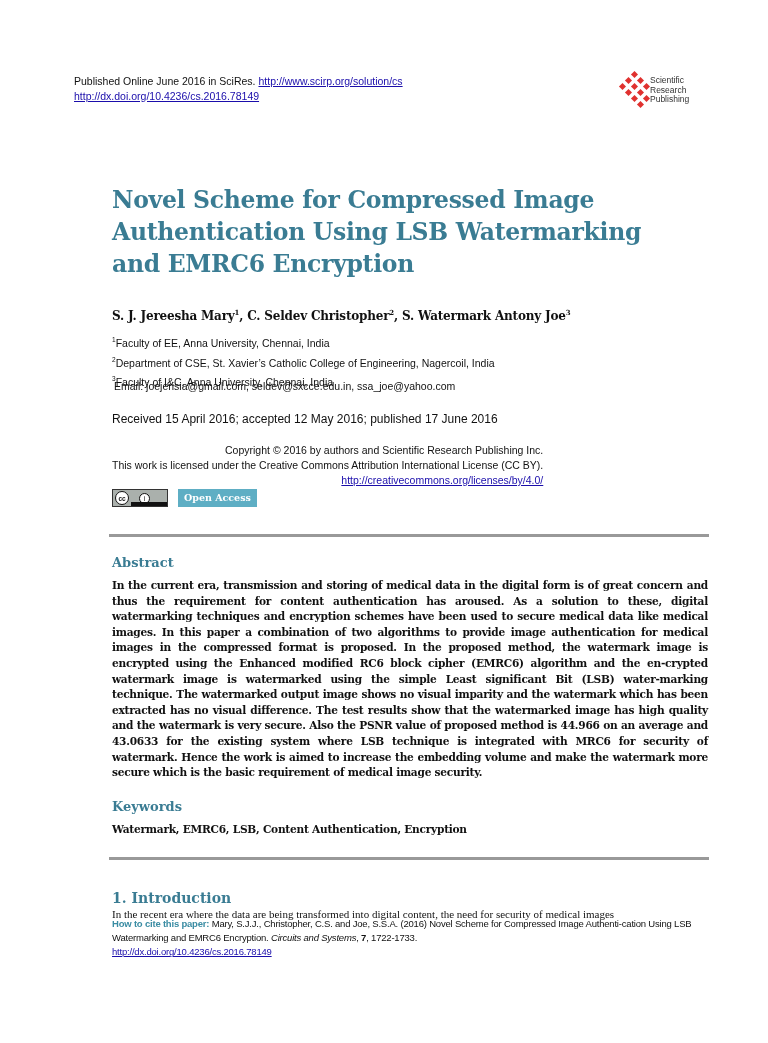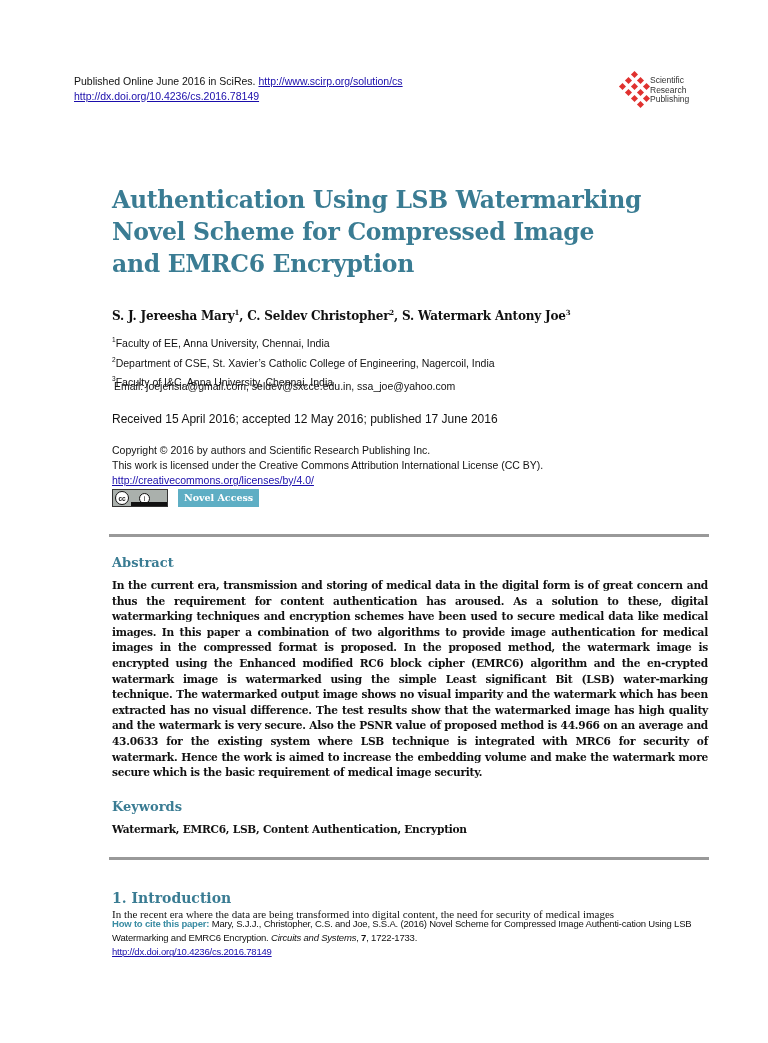--- a/index.html
+++ b/index.html
@@ -9,21 +9,21 @@
   .journal { left: 74px; top: 74px; font-size: 10.5px; line-height: 14.5px; color: #111; }
   .journal .bold { font-weight: bold; }
   .publisher-logo { left: 618px; top: 70px; width: 110px; height: 44px; }
   .publisher-logo .pub-text { position: absolute; left: 32px; top: 6px; font-size: 8.5px; line-height: 9.5px; color: #333; font-family: "Liberation Sans", sans-serif; }
   .title { left: 112px; top: 184px; width: 560px; font-family: "DejaVu Serif", serif; font-weight: bold; font-size: 23.5px; line-height: 32px; color: #3a7c93; letter-spacing: -0.3px; }
   .authors { left: 112px; top: 308px; font-family: "DejaVu Serif", serif; font-weight: bold; font-size: 12px; color: #111; letter-spacing: -0.2px; }
   .affils { left: 112px; top: 332px; font-size: 10.5px; line-height: 15.5px; color: #111; }
   .affils sup { font-size: 6.5px; vertical-align: 5px; }
   .email { left: 114px; top: 380px; font-size: 10.5px; color: #111; }
   .received { left: 112px; top: 412px; font-size: 12px; color: #111; }
-  .copyright { left: 112px; top: 443px; font-size: 10.5px; line-height: 15px; color: #111; }
+  .copyright { left: 112px; top: 443px; font-size: 10.5px; line-height: 15px; color: #111; text-align: right; }
   .badges { left: 112px; top: 489px; display: flex; gap: 10px; align-items: center; }
   .cc-badge { width: 56px; height: 18px; background: #aab0ac; border: 1px solid #333; display: flex; align-items: center; box-sizing: border-box; position: relative; }
   .cc-badge .cc-circle { width: 14px; height: 14px; border-radius: 50%; background: #fff; border: 1.5px solid #111; margin-left: 2px; font-size: 6.5px; font-weight: bold; display: flex; align-items: center; justify-content: center; box-sizing: border-box; color: #111; }
   .cc-badge .by-circle { width: 11px; height: 11px; border-radius: 50%; background: #fff; border: 1px solid #111; margin-left: 10px; font-size: 7px; display: flex; align-items: center; justify-content: center; box-sizing: border-box; }
   .cc-badge .by-strip { position: absolute; left: 18px; right: 0; bottom: 0; height: 4px; background: #111; }
   .oa-badge { background: #5eaec4; color: #fff; font-family: "DejaVu Serif", serif; font-weight: bold; font-size: 9.5px; padding: 3px 6px; height: 18px; box-sizing: border-box; }
   .rule { left: 109px; width: 600px; height: 3px; background: #999999; }
   .section-head { font-family: "DejaVu Serif", serif; font-weight: bold; color: #3a7c93; font-size: 13px; }
   .abstract-body { left: 112px; top: 578px; width: 596px; font-family: "DejaVu Serif", serif; font-weight: bold; font-size: 10.6px; line-height: 15.6px; text-align: justify; color: #111; letter-spacing: -0.25px; }
   .keywords-body { left: 112px; top: 823px; font-family: "DejaVu Serif", serif; font-weight: bold; font-size: 10.6px; color: #111; letter-spacing: -0.25px; }
@@ -59,22 +59,22 @@
     </g>
   </svg>
   <div class="pub-text">
     <div>Scientific</div>
     <div>Research</div>
     <div>Publishing</div>
   </div>
 </div>
 
 <div class="abs title">
+  <div>Novel Scheme for Compressed Image</div>
   <div>Authentication Using LSB Watermarking</div>
-  <div>Novel Scheme for Compressed Image</div>
   <div>and EMRC6 Encryption</div>
 </div>
 
 <div class="abs authors">
   <span>S. J. Jereesha Mary</span><sup style="font-size:7px">1</sup><span>, </span><span>C. Seldev Christopher</span><sup style="font-size:7px">2</sup><span>, </span><span>S. Watermark Antony Joe</span><sup style="font-size:7px">3</sup>
 </div>
 
 <div class="abs affils">
   <div><sup>1</sup><span>Faculty of EE, Anna University, Chennai, India</span></div>
   <div><sup>2</sup><span>Department of CSE, St. Xavier’s Catholic College of Engineering, Nagercoil, India</span></div>
@@ -90,21 +90,21 @@
   <div>This work is licensed under the Creative Commons Attribution International License (CC BY).</div>
   <div><a class="link">http://creativecommons.org/licenses/by/4.0/</a></div>
 </div>
 
 <div class="abs badges">
   <div class="cc-badge">
     <span class="cc-circle">cc</span>
     <span class="by-circle">i</span>
     <span class="by-strip"></span>
   </div>
-  <div class="oa-badge">Novel Access</div>
+  <div class="oa-badge">Open Access</div>
 </div>
 
 <div class="abs rule" style="top:534px;"></div>
 
 <div class="abs section-head" style="left:112px; top:555px;">Abstract</div>
 <div class="abs abstract-body">In the current era, transmission and storing of medical data in the digital form is of great concern and thus the requirement for content authentication has aroused. As a solution to these, digital watermarking techniques and encryption schemes have been used to secure medical data like medical images. In this paper a combination of two algorithms to provide image authentication for medical images in the compressed format is proposed. In the proposed method, the watermark image is encrypted using the Enhanced modified RC6 block cipher (EMRC6) algorithm and the en-crypted watermark image is watermarked using the simple Least significant Bit (LSB) water-marking technique. The watermarked output image shows no visual imparity and the watermark which has been extracted has no visual difference. The test results show that the watermarked image has high quality and the watermark is very secure. Also the PSNR value of proposed method is 44.966 on an average and 43.0633 for the existing system where LSB technique is integrated with MRC6 for security of watermark. Hence the work is aimed to increase the embedding volume and make the watermark more secure which is the basic requirement of medical image security.</div>
 
 <div class="abs section-head" style="left:112px; top:799px;">Keywords</div>
 <div class="abs keywords-body">Watermark, EMRC6, LSB, Content Authentication, Encryption</div>
 

